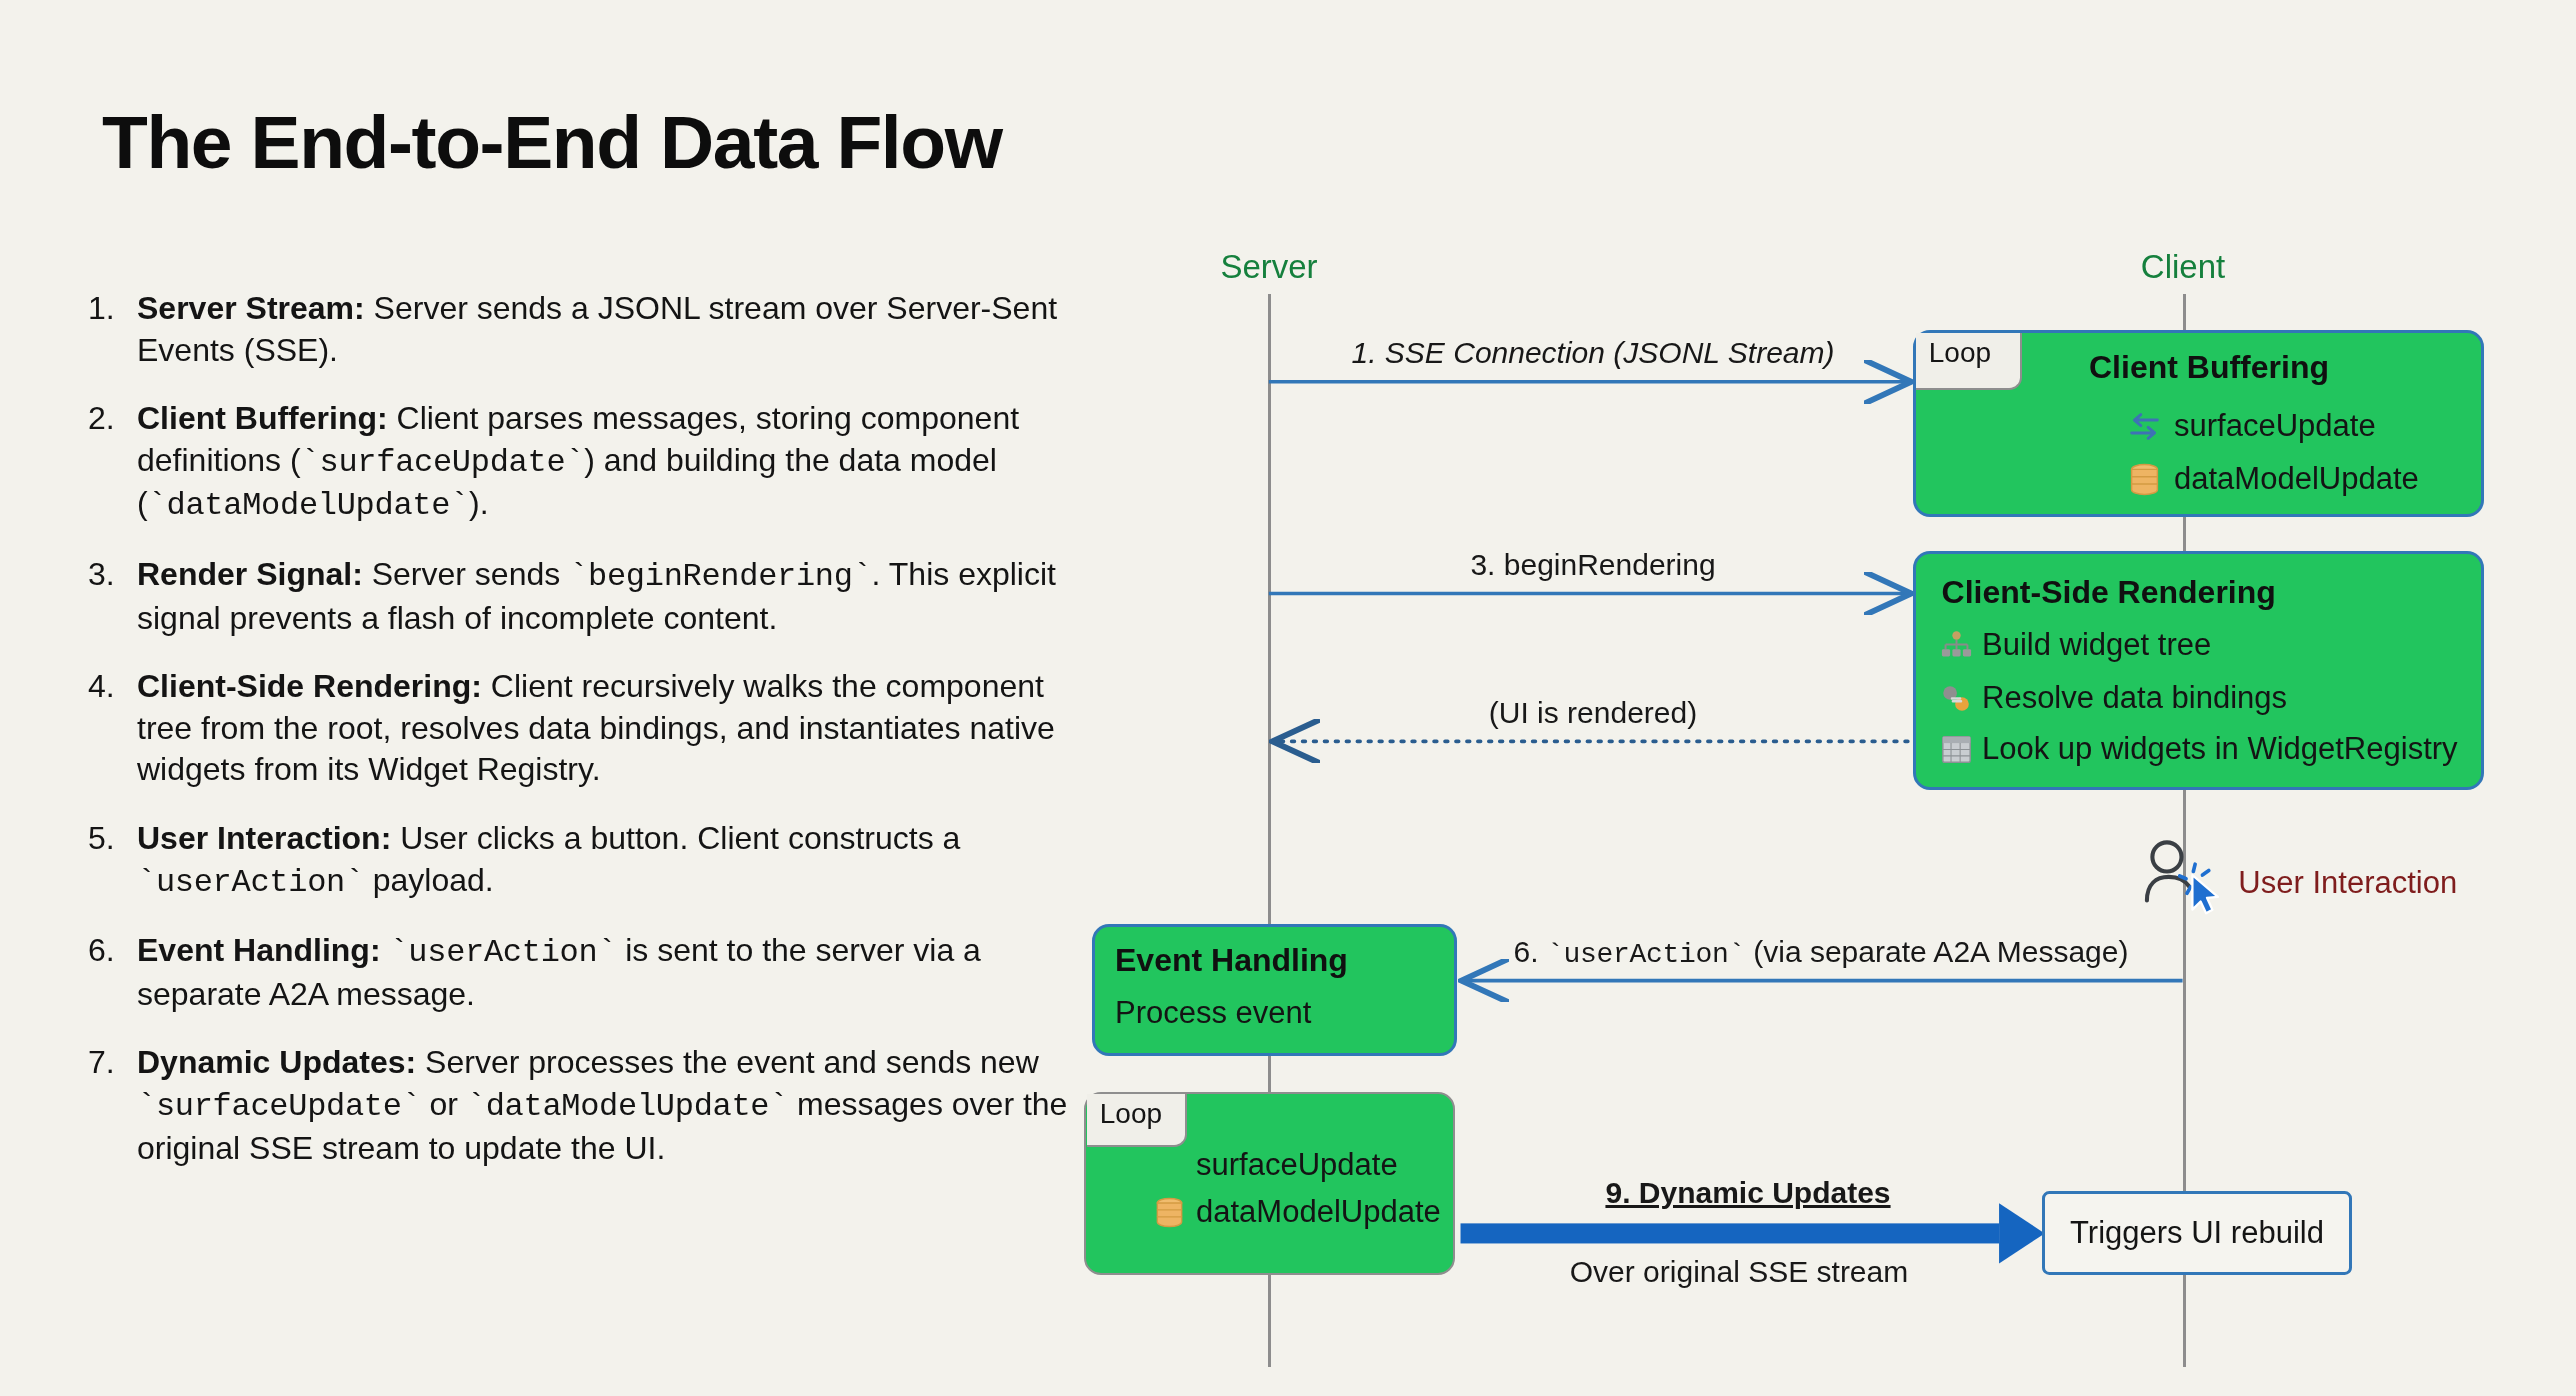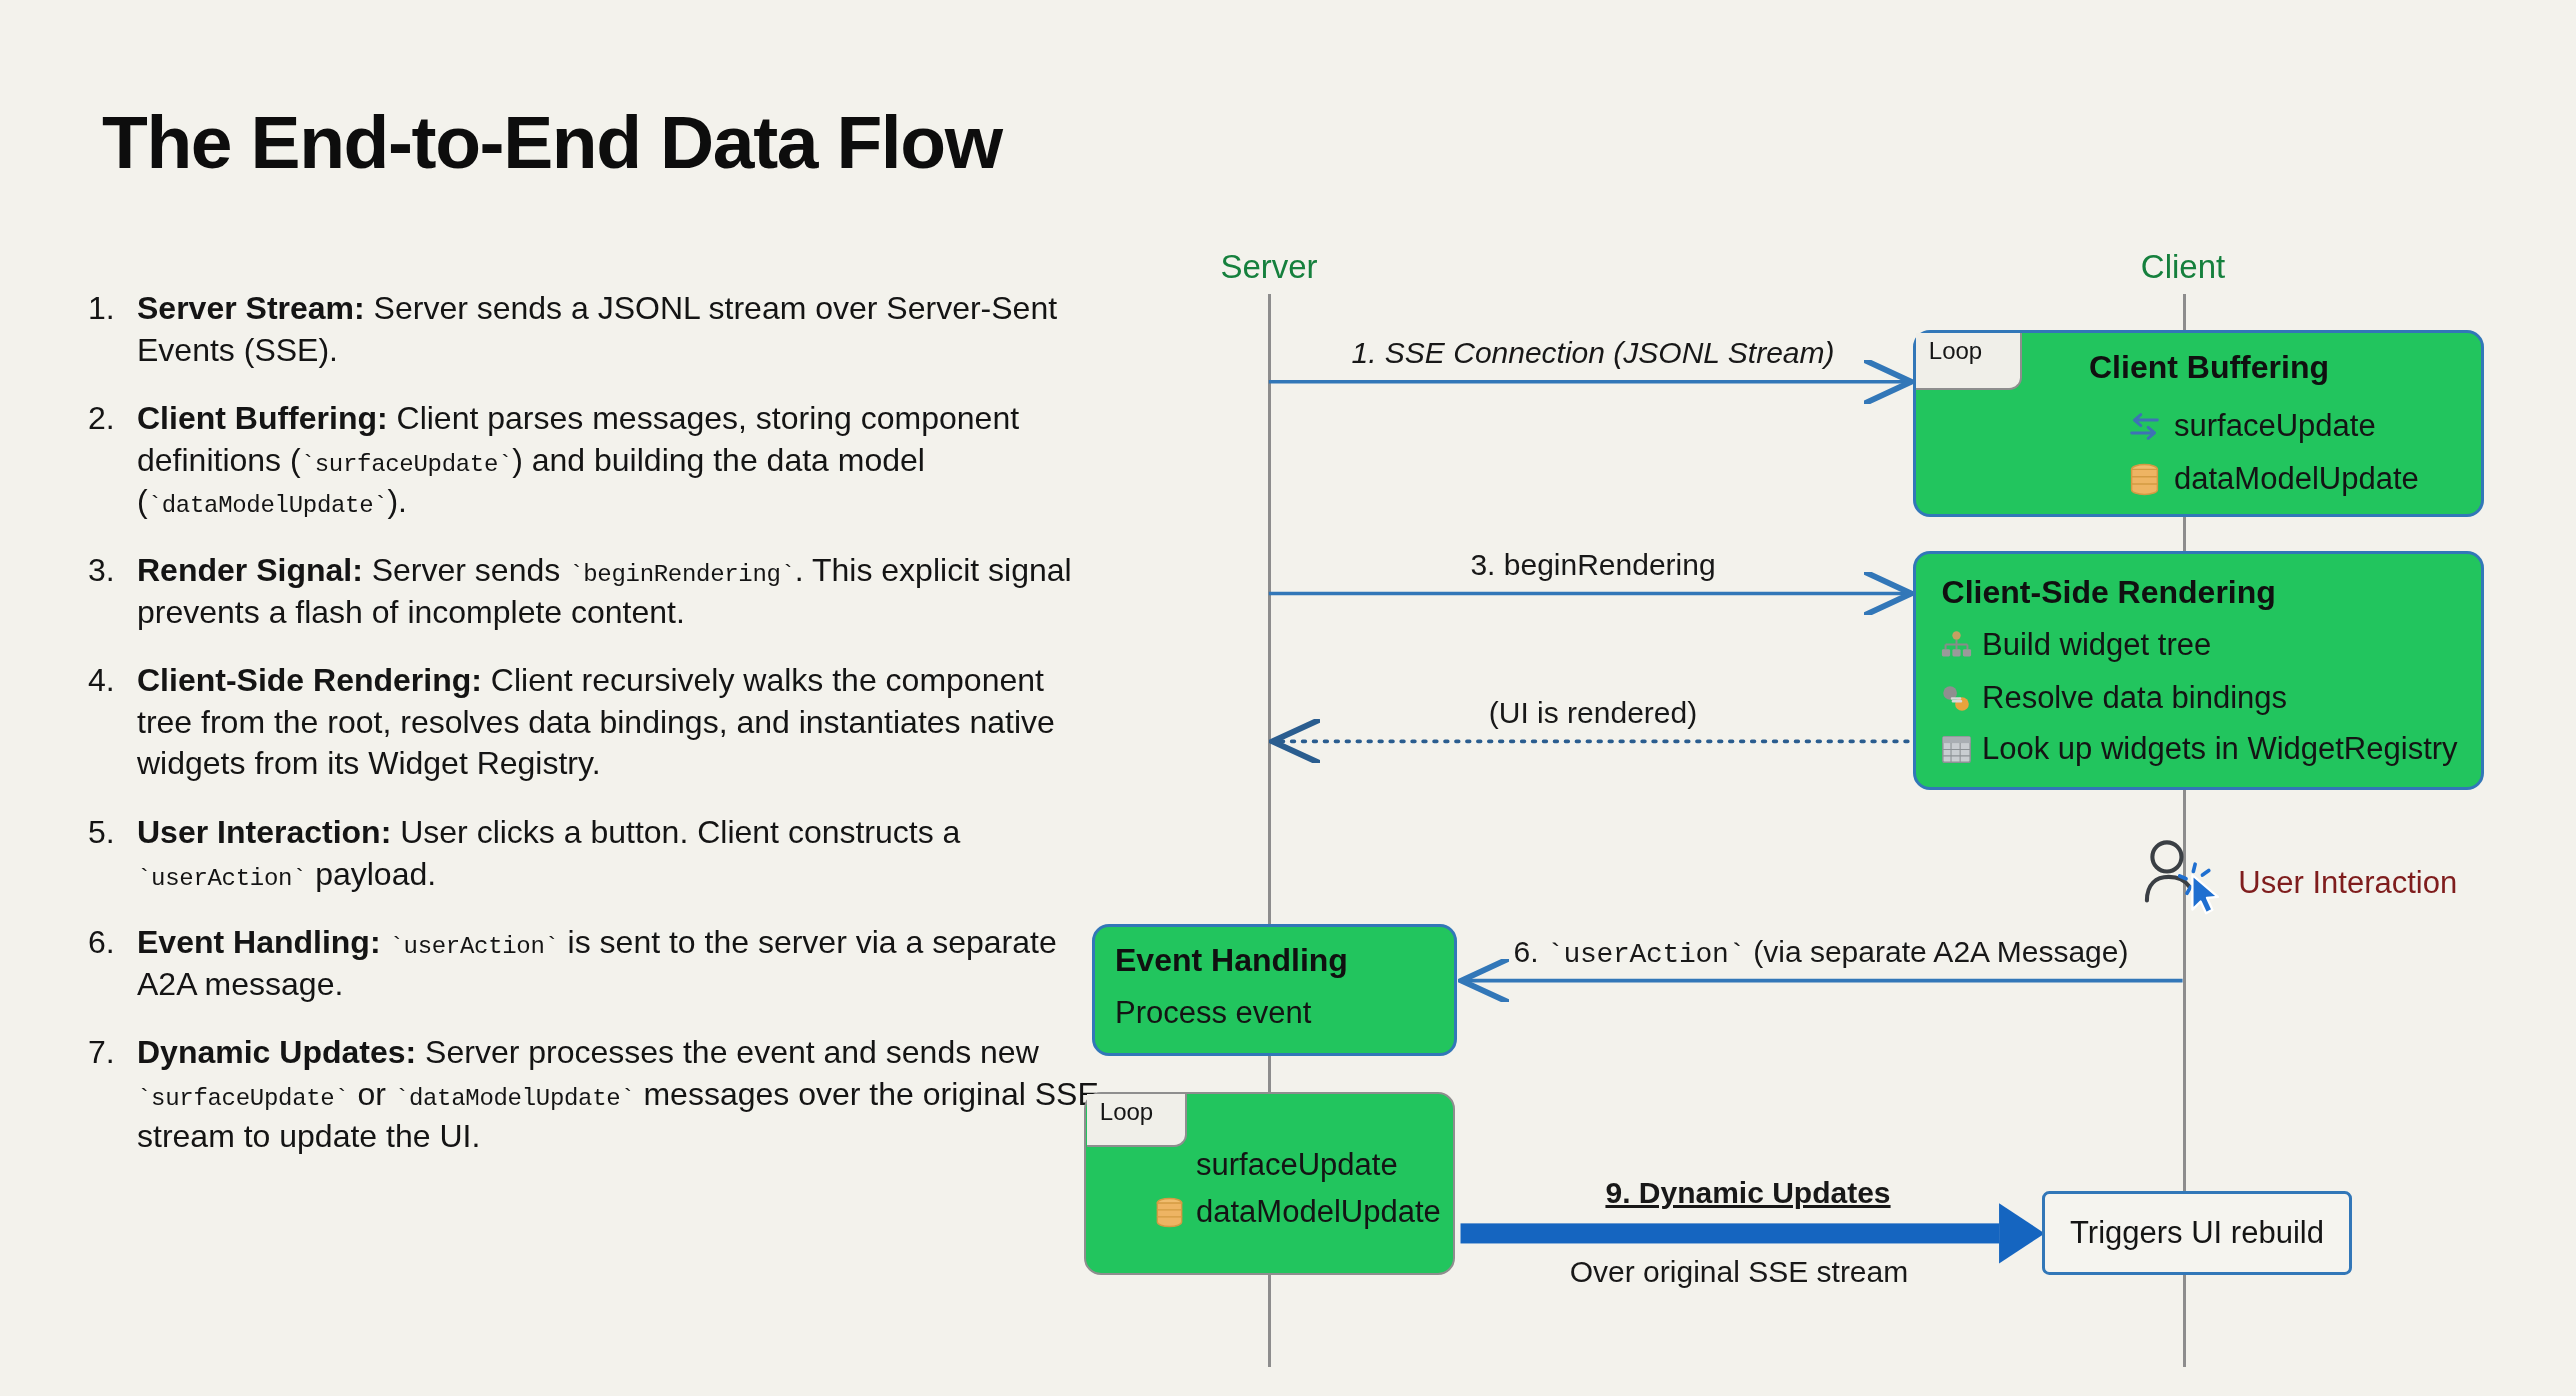--- a/index.html
+++ b/index.html
@@ -40,21 +40,21 @@
   }
   .step-num {
     width: 49px; flex: 0 0 49px;
     text-align: left;
     font-weight: normal;
   }
   .step-text { flex: 1 1 auto; }
   .step-text b { font-weight: bold; }
   .code {
     font-family: "Liberation Mono", "DejaVu Sans Mono", monospace;
-    font-size: 24px;
+    font-size: 32px;
     letter-spacing: -0.3px;
   }
 
   
   #diagram { position: absolute; left: 0; top: 0; width: 2576px; height: 1397px; }
 
   .lifeline {
     position: absolute;
     width: 2.7px;
     background: #8d8d8d;
@@ -97,21 +97,21 @@
     color: #141414;
     white-space: nowrap;
     display: flex; align-items: center;
   }
   .loop-tab {
     position: absolute;
     background: #f0efe9;
     border: 2.7px solid #8e8e8e;
     border-top: none; border-left: none;
     border-radius: 0 0 12.8px 0;
-    font-size: 24px;
+    font-size: 28px;
     color: #151515;
     padding: 3.7px 16.4px 7.3px 12.8px;
     box-sizing: border-box;
     white-space: nowrap;
   }
 
   .ico { display: inline-block; vertical-align: middle; flex: 0 0 auto; }
 
   .ui-rebuild-box {
     position: absolute;

